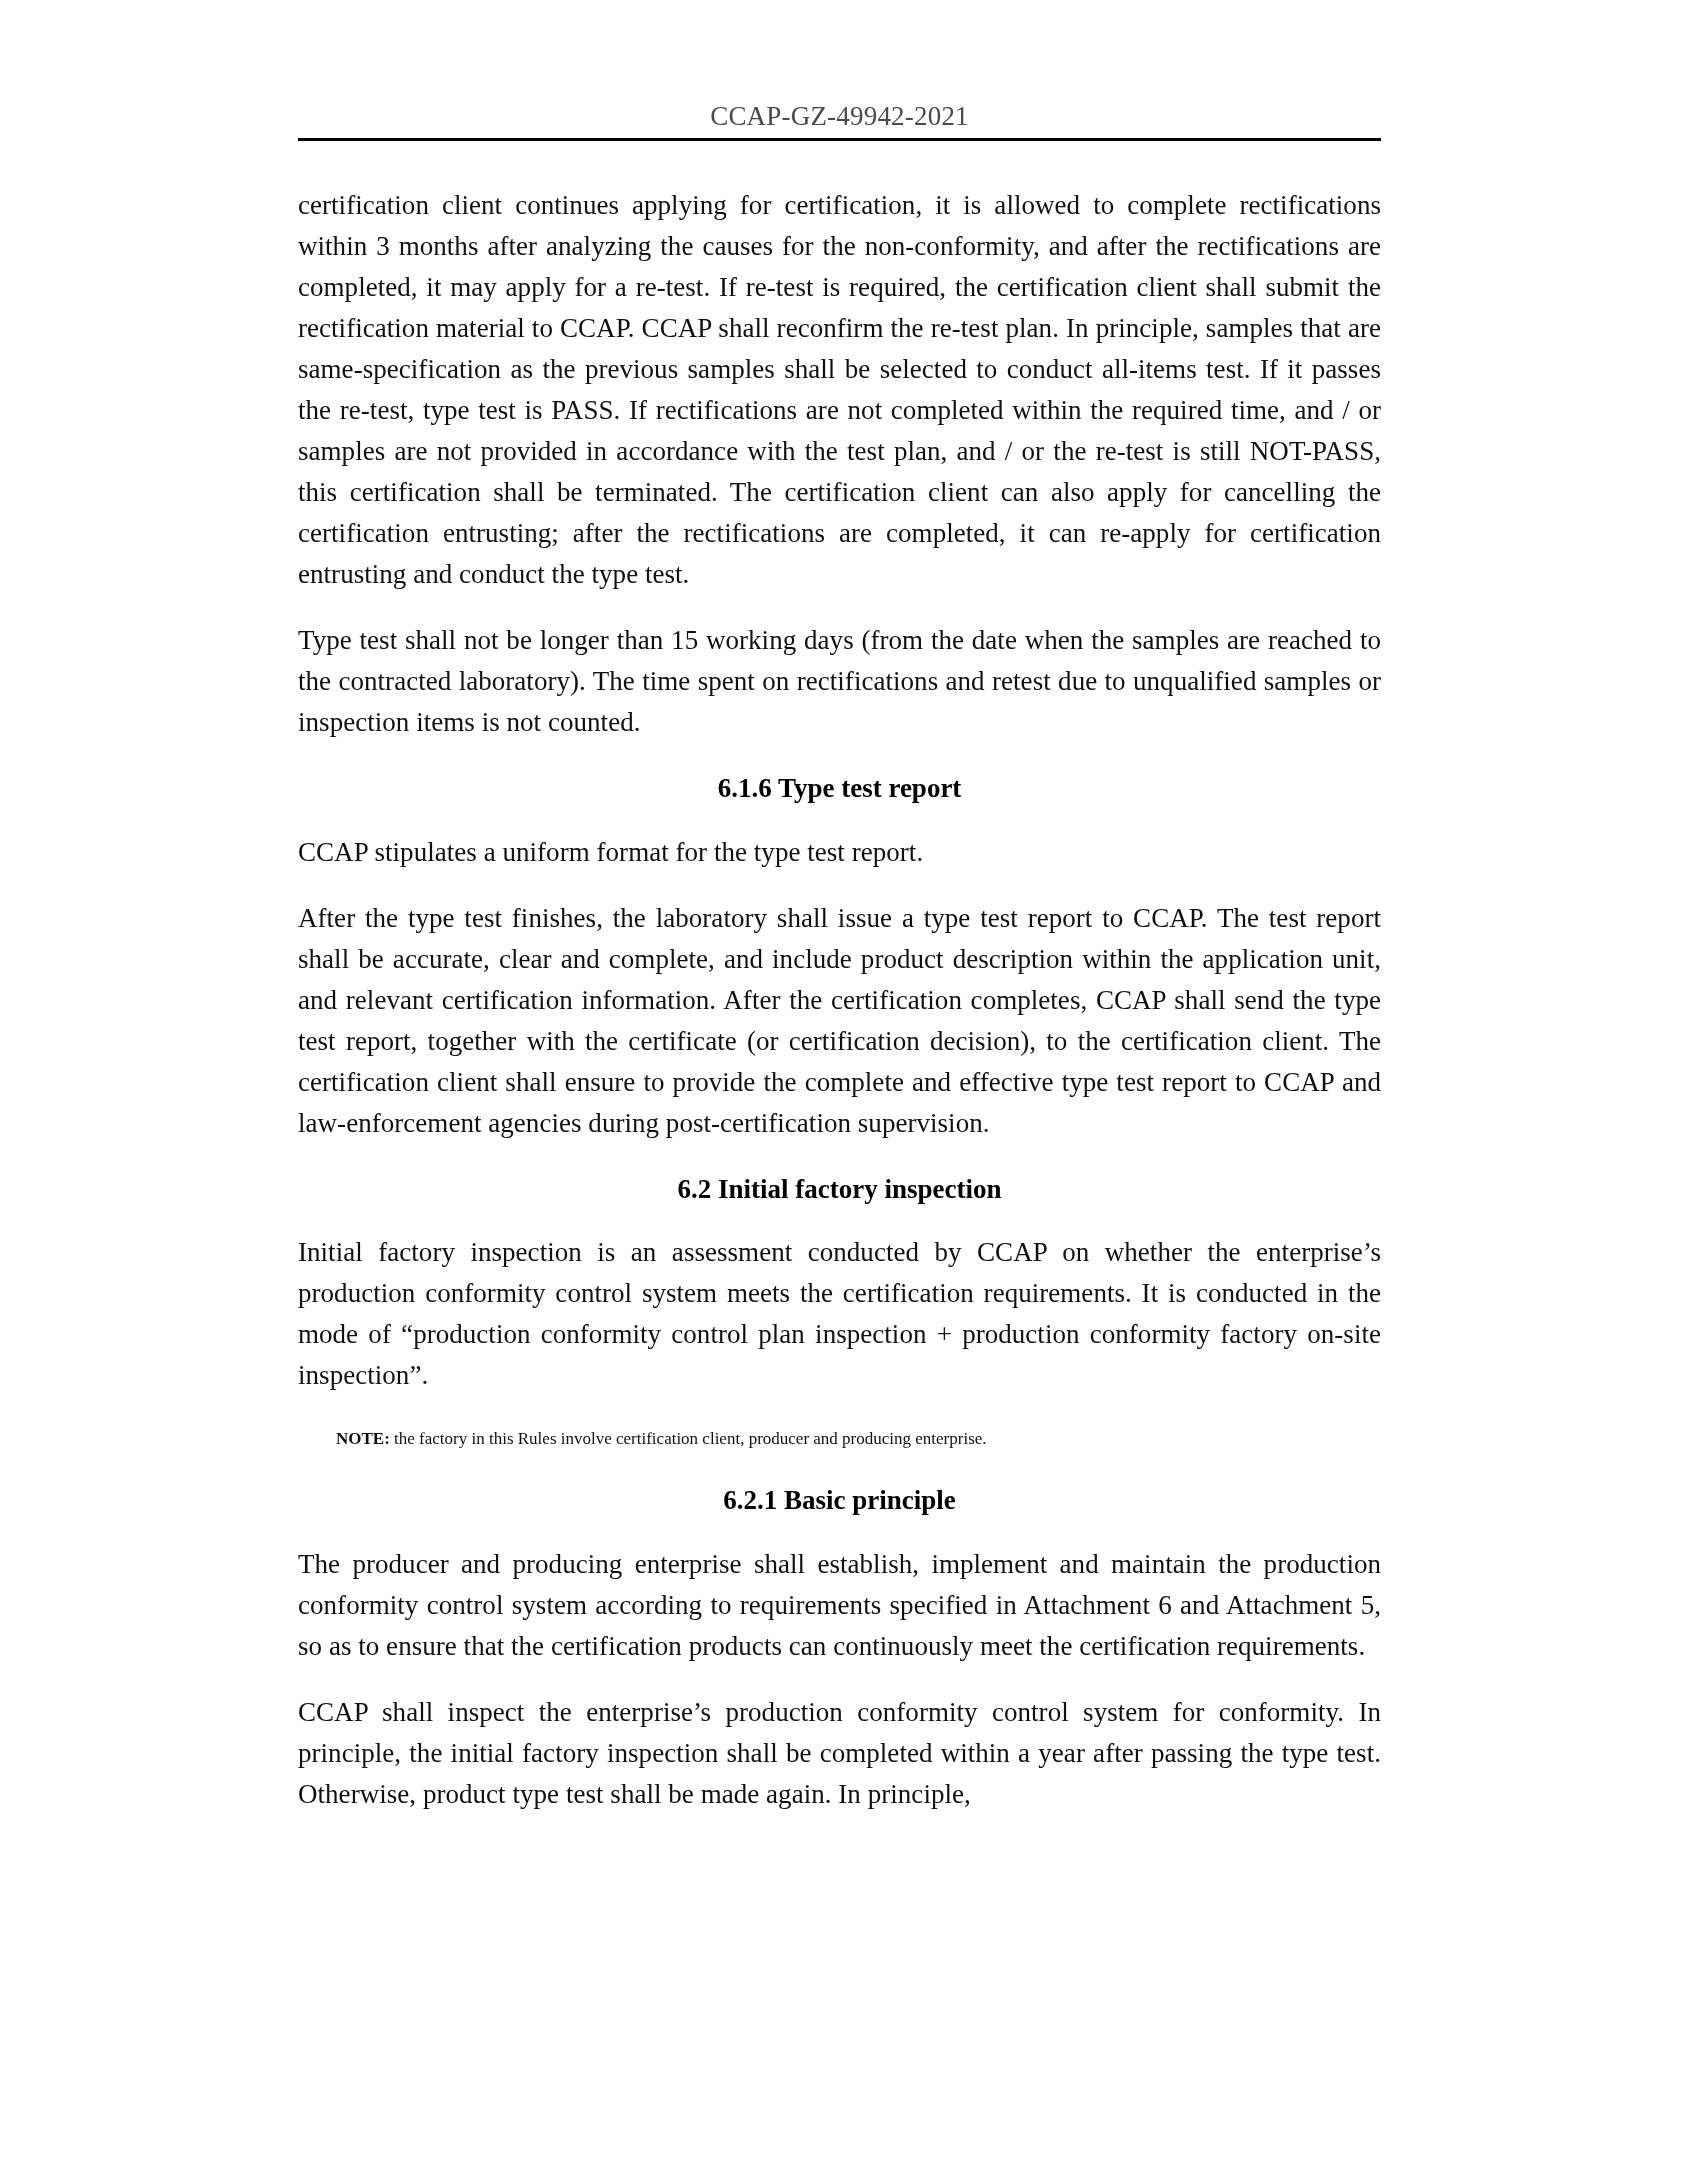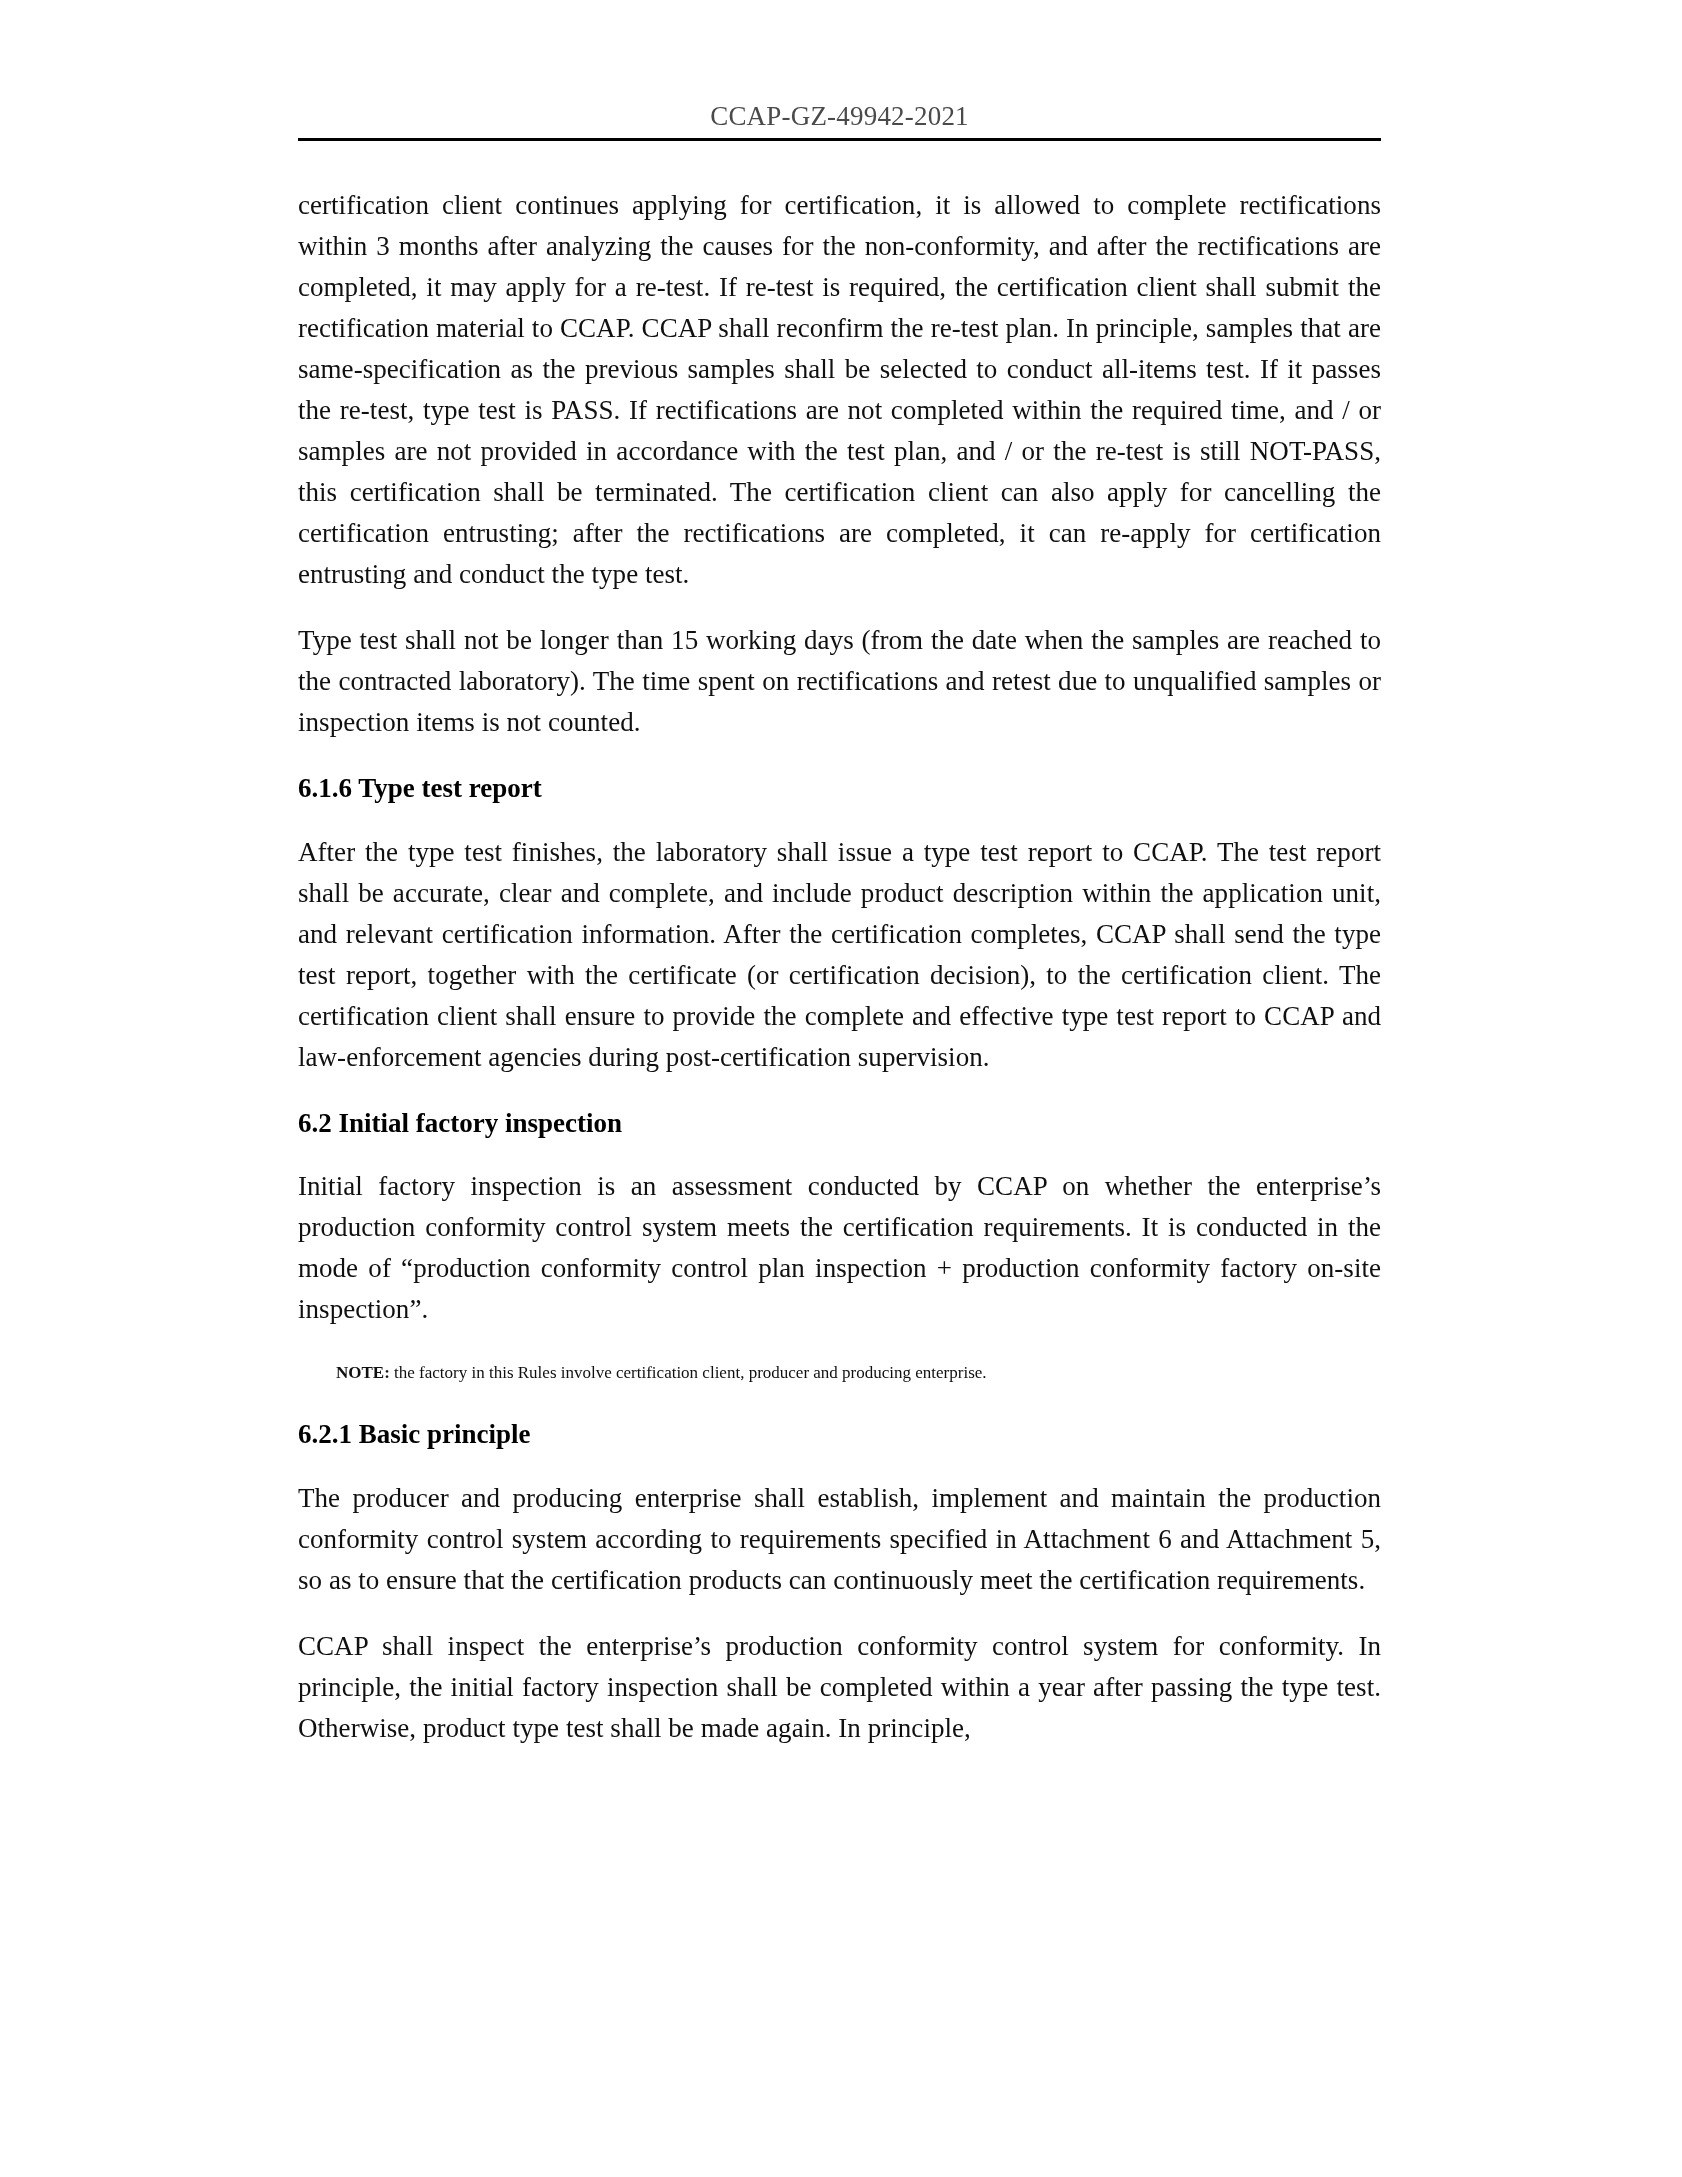--- a/index.html
+++ b/index.html
@@ -64,21 +64,21 @@
   .para.last-left {
     text-align: justify;
   }
 
   .heading {
     font-size: 27px;
     line-height: 41px;
     font-weight: bold;
     color: #000000;
     margin: 11.2px 0 22.5px 0;
-    text-align: left;
+    text-align: center;
   }
 
   .note {
     font-size: 17px;
     line-height: 35px;
     color: #101010;
     margin: 5.2px 0 24px 0;
     padding-left: 38px;
     text-align: left;
   }
@@ -158,20 +158,21 @@
   </div>
 
   <div class="content">
 
     <p class="para">certification client continues applying for certification, it is allowed to complete rectifications within 3 months after analyzing the causes for the non-conformity, and after the rectifications are completed, it may apply for a re-test. If re-test is required, the certification client shall submit the rectification material to CCAP. CCAP shall reconfirm the re-test plan. In principle, samples that are same-specification as the previous samples shall be selected to conduct all-items test. If it passes the re-test, type test is PASS. If rectifications are not completed within the required time, and / or samples are not provided in accordance with the test plan, and / or the re-test is still NOT-PASS, this certification shall be terminated. The certification client can also apply for cancelling the certification entrusting; after the rectifications are completed, it can re-apply for certification entrusting and conduct the type test.</p>
 
     <p class="para">Type test shall not be longer than 15 working days (from the date when the samples are reached to the contracted laboratory). The time spent on rectifications and retest due to unqualified samples or inspection items is not counted.</p>
 
     <h3 class="heading">6.1.6 Type test report</h3>
 
+    <p class="para">CCAP stipulates a uniform format for the type test report.</p>
 
     <p class="para">After the type test finishes, the laboratory shall issue a type test report to CCAP. The test report shall be accurate, clear and complete, and include product description within the application unit, and relevant certification information. After the certification completes, CCAP shall send the type test report, together with the certificate (or certification decision), to the certification client. The certification client shall ensure to provide the complete and effective type test report to CCAP and law-enforcement agencies during post-certification supervision.</p>
 
     <h3 class="heading">6.2 Initial factory inspection</h3>
 
     <p class="para">Initial factory inspection is an assessment conducted by CCAP on whether the enterprise’s production conformity control system meets the certification requirements. It is conducted in the mode of “production conformity control plan inspection + production conformity factory on-site inspection”.</p>
 
     <p class="note"><b>NOTE:</b><span> the factory in this Rules involve certification client, producer and producing enterprise.</span></p>
 
     <h3 class="heading">6.2.1 Basic principle</h3>

